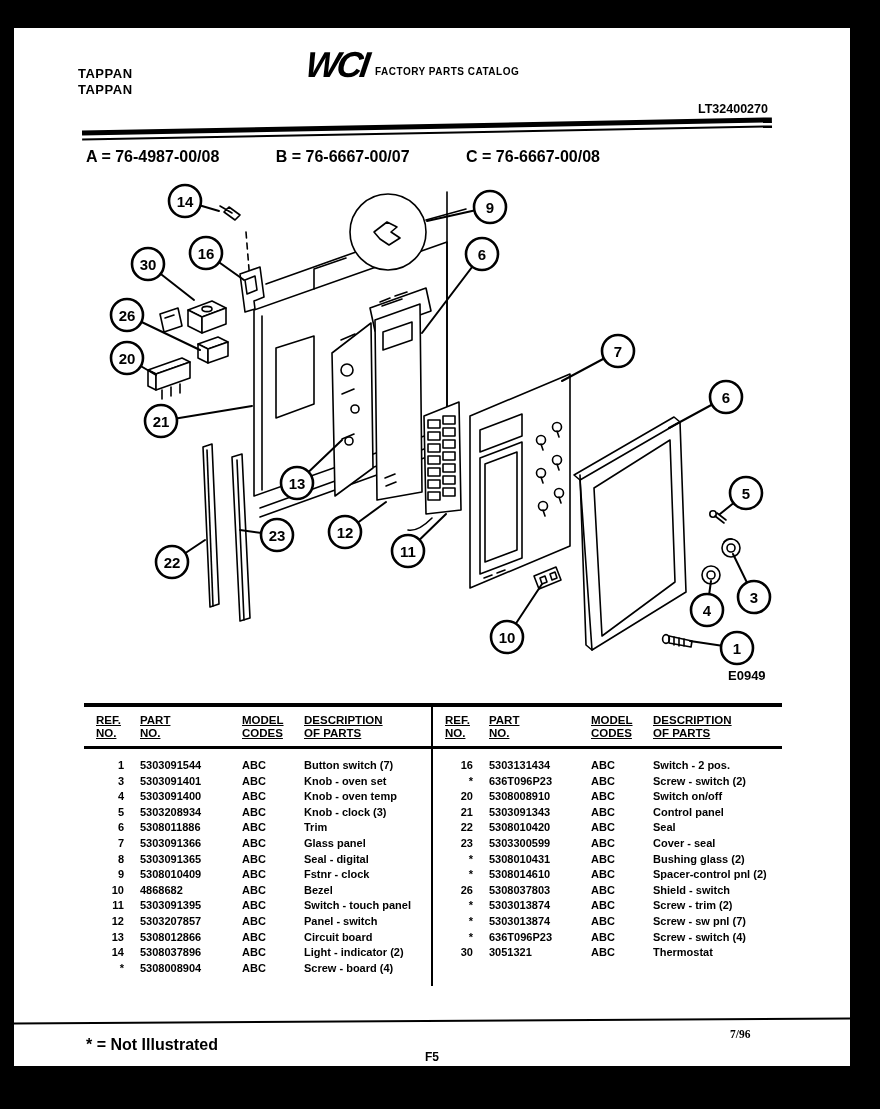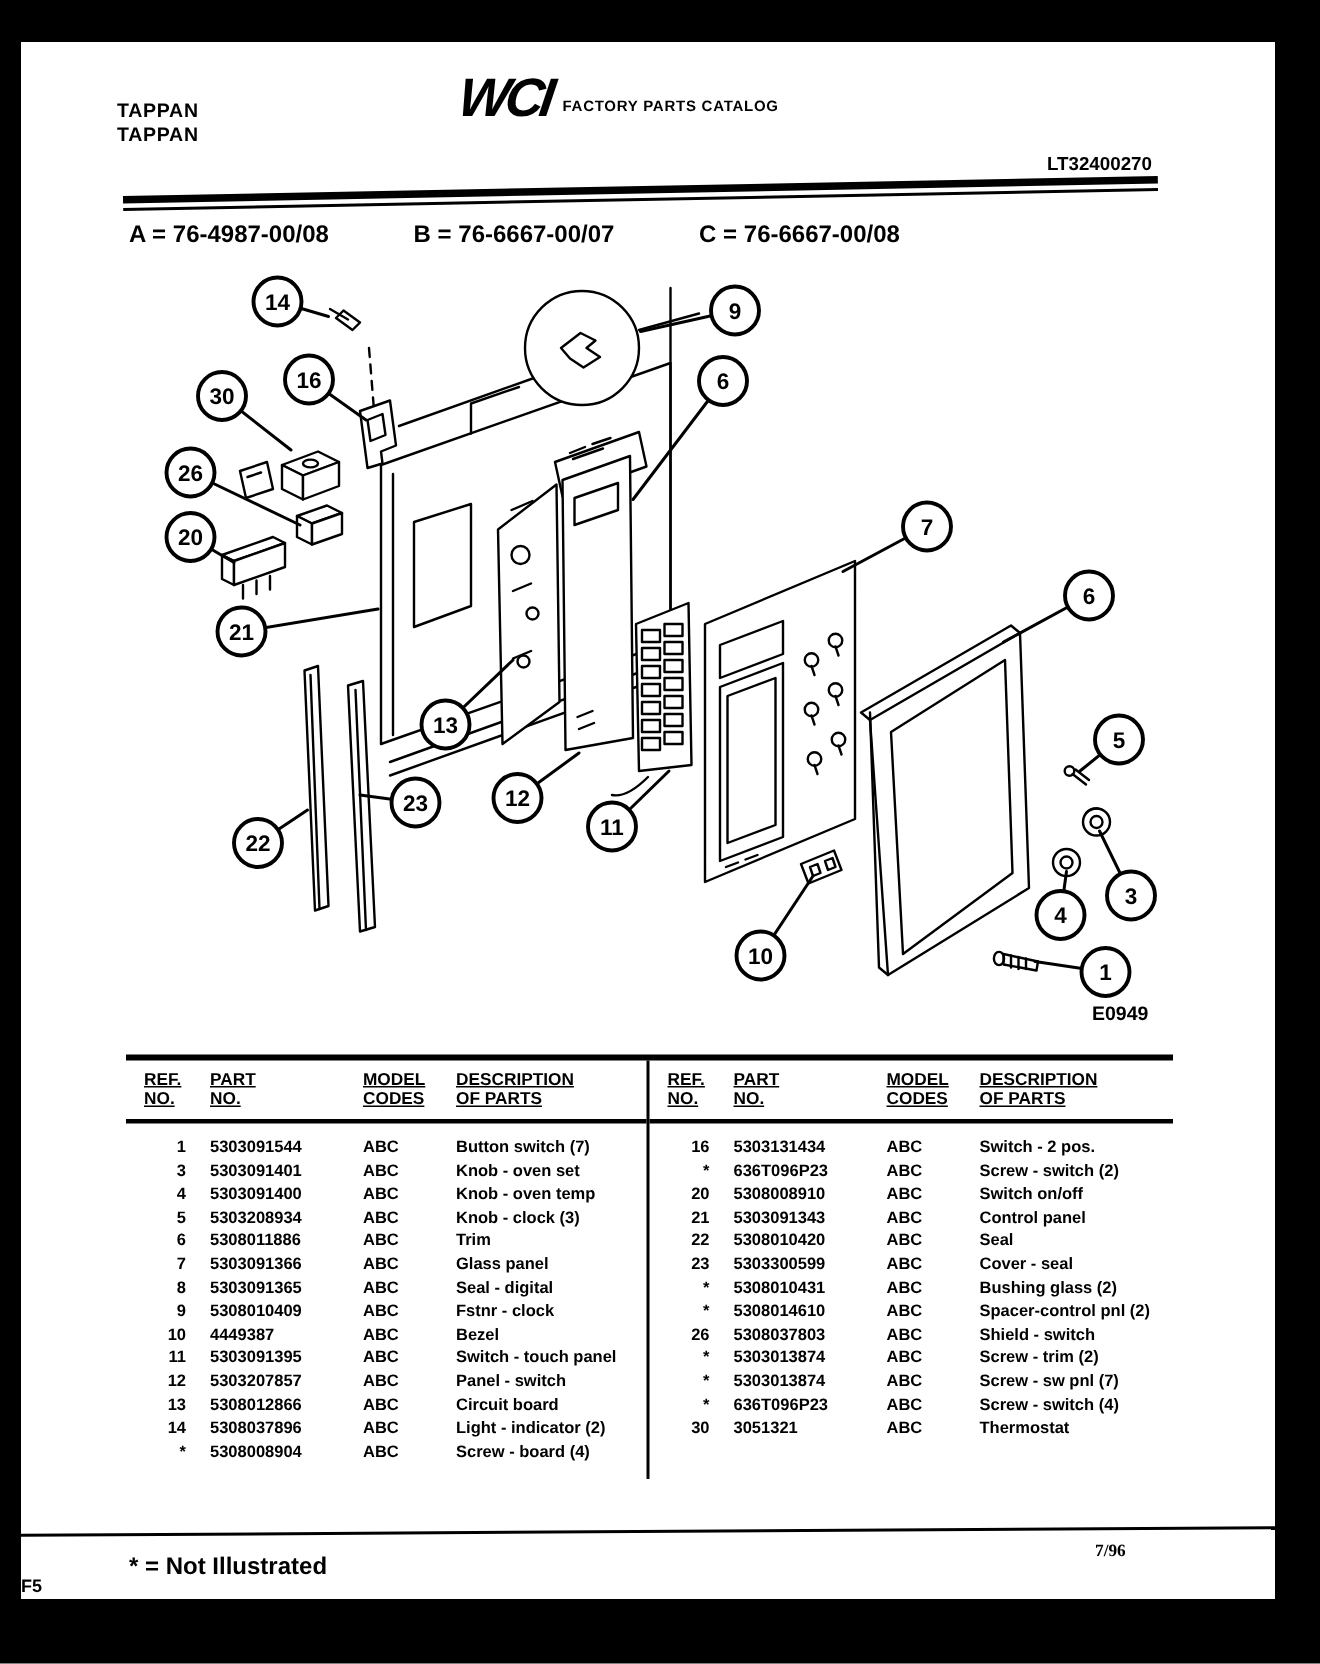--- a/index.html
+++ b/index.html
@@ -53,21 +53,21 @@
   .t-body{padding:9px 0 10px 12px;}
   .t-row{
     display:grid;grid-template-columns:44px 102px 62px auto;
     font-size:11px;font-weight:bold;line-height:15.6px;white-space:nowrap;
   }
   .t-row .ref{text-align:right;padding-right:16px;}
   
   .footer-rule{position:absolute;left:0;top:992px;width:836px;height:2px;background:#000;transform:rotate(-.35deg);}
   .footnote{position:absolute;left:72px;top:1008px;font-size:16px;font-weight:bold;}
   .date-label{position:absolute;left:716px;top:1000px;font-size:11.5px;font-weight:bold;font-family:Liberation Serif, serif;}
-  .page-label{position:absolute;left:0;top:1022px;width:836px;text-align:left;font-size:12px;font-weight:bold;}
+  .page-label{position:absolute;left:0;top:1022px;width:836px;text-align:center;font-size:12px;font-weight:bold;}
 </style>
 </head>
 <body>
 
 <div class="page">
 
   <div class="brand">
     <div>TAPPAN</div>
     <div>TAPPAN</div>
   </div>
@@ -387,21 +387,21 @@
             <span>Seal - digital</span>
           </div>
           <div class="t-row">
             <span class="ref">9</span>
             <span>5308010409</span>
             <span>ABC</span>
             <span>Fstnr - clock</span>
           </div>
           <div class="t-row">
             <span class="ref">10</span>
-            <span>4449387</span>
+            <span>4868682</span>
             <span>ABC</span>
             <span>Bezel</span>
           </div>
           <div class="t-row">
             <span class="ref">11</span>
             <span>5303091395</span>
             <span>ABC</span>
             <span>Switch - touch panel</span>
           </div>
           <div class="t-row">

